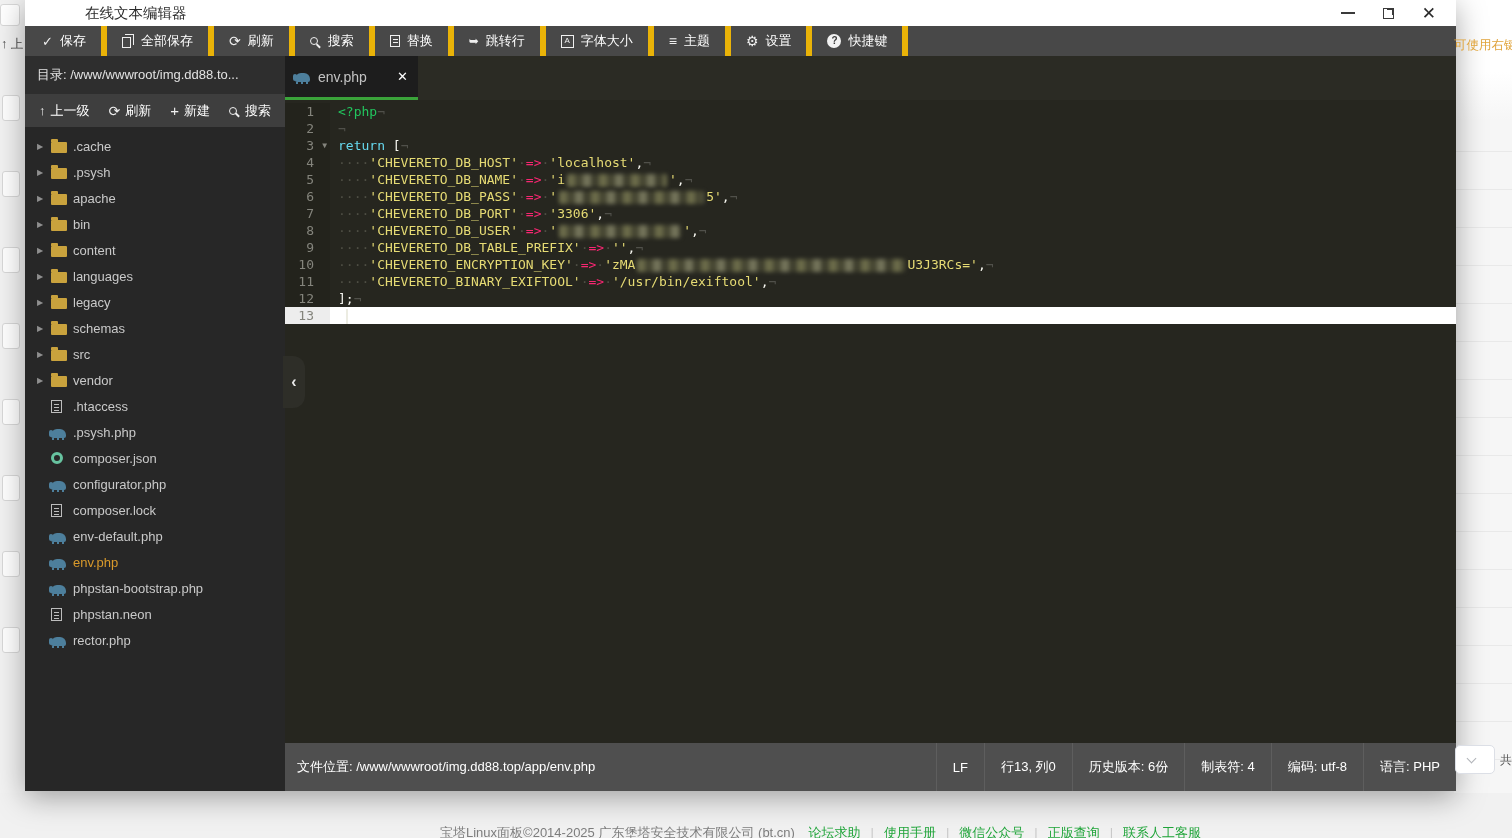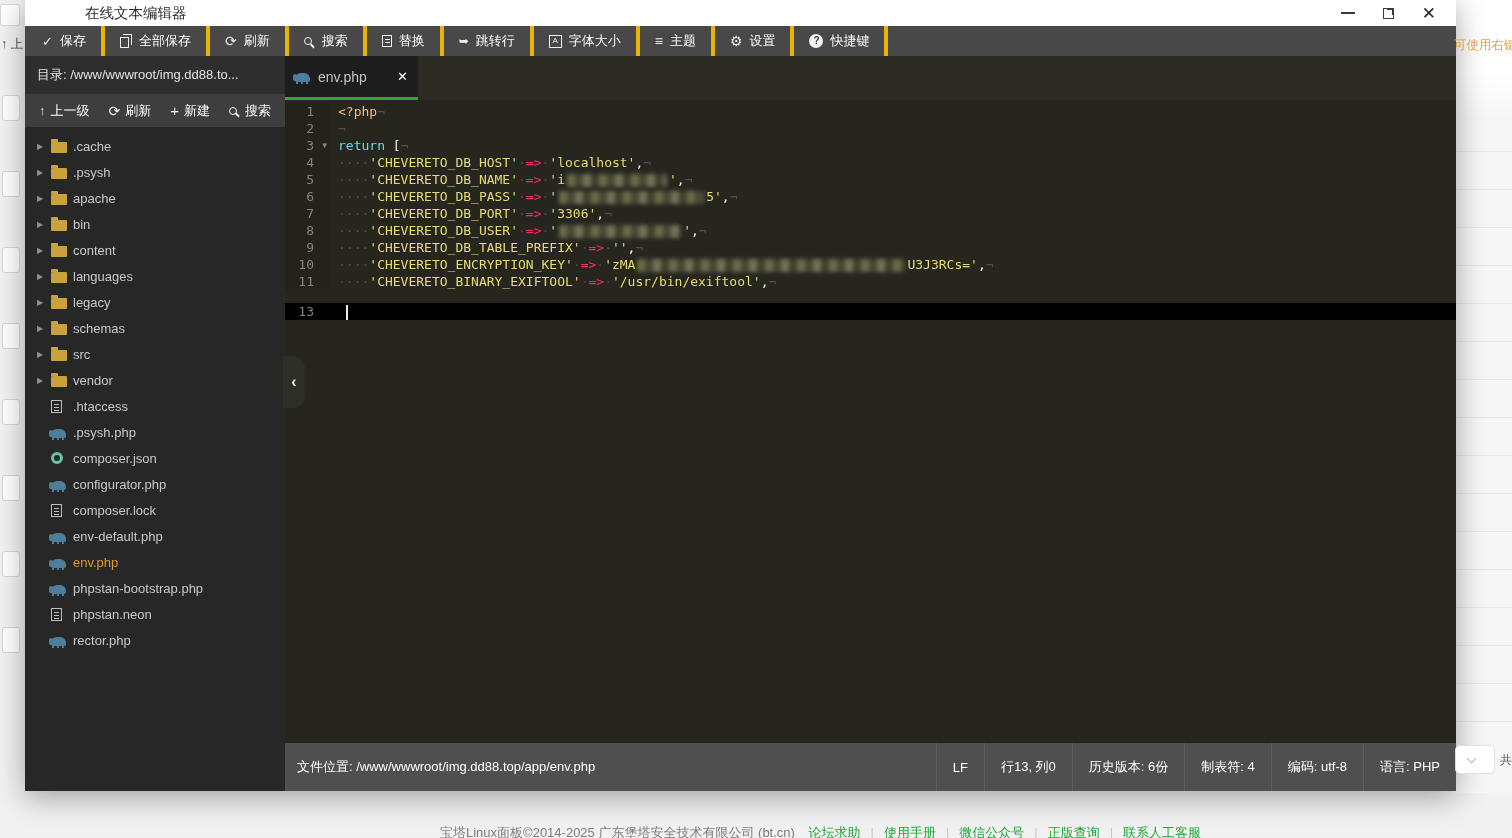--- a/index.html
+++ b/index.html
@@ -32,21 +32,21 @@
   #titlebar .title { padding-left:60px; font-size:14.5px; color:#2b2b2b; }
   #win-controls { margin-left:auto; display:flex; align-items:center; gap:28px; padding-right:20px; }
   .i-min { width:14px; height:2px; background:#3a3a3a; display:inline-block; cursor:pointer; }
   .i-max { width:11px; height:11px; border:1.5px solid #3a3a3a; display:inline-block; position:relative; cursor:pointer; }
   .i-max::after { content:""; position:absolute; right:0px; top:0px; width:5px; height:5px;
     border-top:1.5px solid #3a3a3a; border-right:1.5px solid #3a3a3a; }
   .i-close { font-size:17px; color:#2b2b2b; line-height:1; cursor:pointer; font-weight:bold;}
 
   #toolbar { height:30px; background:#484848; display:flex; align-items:stretch; flex:0 0 auto; padding-left:2px; }
   .tbtn { display:flex; align-items:center; gap:7px; padding:0 15px; color:#fff; font-size:13px;
-    border-right:4px solid #eab308; cursor:pointer; white-space:nowrap; }
+    border-right:6px solid #eab308; cursor:pointer; white-space:nowrap; }
 
   
   .ic { display:inline-flex; align-items:center; justify-content:center; color:#f0f0f0; font-size:13px; line-height:1; }
   .g-check::before { content:"✓"; }
   .g-refresh::before { content:"⟳"; font-size:14px; }
   .g-goto::before { content:"➥"; font-size:12px; }
   .g-theme::before { content:"≡"; font-size:14px; }
   .g-gear::before { content:"⚙"; font-size:14px; }
   .g-up::before { content:"↑"; }
   .g-plus::before { content:"+"; font-size:15px; }
@@ -96,25 +96,25 @@
 
   #editor-col { flex:1; display:flex; flex-direction:column; min-width:0; }
   #tabbar { height:44px; background:#2b2b24; display:flex; flex:0 0 auto; }
   #tab { width:133px; background:#1d1d1d; border-bottom:3px solid #3aa33a; display:flex;
     align-items:center; padding:0 10px; gap:8px; cursor:pointer; }
   #tab .tlbl { color:#c3c3c3; font-size:14px; flex:1; }
   #tab .tclose { color:#fff; font-size:13px; font-weight:bold; cursor:pointer; }
 
   #editor { flex:1; background:#26261f; overflow:hidden; padding-top:3px; position:relative; cursor:text; }
   .codeline { display:flex; height:17px; line-height:17px; font-family:"DejaVu Sans Mono","Liberation Mono",monospace; font-size:13px; }
-  .codeline.active { background:#000000;margin-top:13px; }
+  .codeline.active { background:#ffffff; }
   .gut { width:45px; flex:0 0 auto; text-align:right; padding-right:16px; color:#84847c; position:relative; background:rgba(0,0,0,.07);}
   .gut .fold { position:absolute; right:3px; top:0; font-size:8px; color:#84847c; }
   .cl { flex:1; white-space:pre; padding-left:8px; }
-  .s-php { color:#fdba74; } .s-kw { color:#66d9ef; } .s-pn { color:#f8f8f2; }
+  .s-php { color:#22c55e; } .s-kw { color:#66d9ef; } .s-pn { color:#f8f8f2; }
   .s-str { color:#e6db74; } .s-op { color:#f92672; } .s-ws { color:#4e4e44; } .s-eol { color:#50504a; }
   .s-blur { display:inline-block; height:13px; vertical-align:middle; border-radius:2px; margin:0 2px;
     background:repeating-linear-gradient(90deg,#6b6b4a 0 8px,#474733 8px 16px,#73735a 16px 24px,#3f3f2e 24px 32px);
     filter:blur(2px); }
   .s-cursor { display:inline-block; width:2px; height:15px; background:#ecece2; vertical-align:middle; margin-left:8px;}
 
   #statusbar { height:48px; background:#4f4f4f; display:flex; align-items:stretch; flex:0 0 auto; color:#fff; font-size:13px; }
   #status-left { display:flex; align-items:center; padding-left:12px; flex:1; white-space:nowrap; overflow:hidden;}
   #status-items { display:flex; align-items:stretch; }
   #status-items .sitem { display:flex; align-items:center; padding:0 16px; border-left:1px solid #5e5e5e; cursor:pointer; white-space:nowrap;}
@@ -428,20 +428,24 @@
             <div class="cl"><span class="s-ws">····</span><span class="s-str">'CHEVERETO_DB_TABLE_PREFIX'</span><span class="s-ws">·</span><span class="s-op">=&gt;</span><span class="s-ws">·</span><span class="s-str">''</span><span class="s-pn">,</span><span class="s-eol">¬</span></div>
           </div>
           <div class="codeline">
             <div class="gut">10</div>
             <div class="cl"><span class="s-ws">····</span><span class="s-str">'CHEVERETO_ENCRYPTION_KEY'</span><span class="s-ws">·</span><span class="s-op">=&gt;</span><span class="s-ws">·</span><span class="s-str">'zMA</span><span class="s-blur" style="width: 268px;"></span><span class="s-str">U3J3RCs='</span><span class="s-pn">,</span><span class="s-eol">¬</span></div>
           </div>
           <div class="codeline">
             <div class="gut">11</div>
             <div class="cl"><span class="s-ws">····</span><span class="s-str">'CHEVERETO_BINARY_EXIFTOOL'</span><span class="s-ws">·</span><span class="s-op">=&gt;</span><span class="s-ws">·</span><span class="s-str">'/usr/bin/exiftool'</span><span class="s-pn">,</span><span class="s-eol">¬</span></div>
           </div>
+          <div class="codeline">
+            <div class="gut">12</div>
+            <div class="cl"><span class="s-pn">];</span><span class="s-eol">¬</span></div>
+          </div>
           <div class="codeline active">
             <div class="gut">13</div>
             <div class="cl"><span class="s-cursor"></span></div>
           </div>
         </div>
       <div id="statusbar">
         <div id="status-left">文件位置: /www/wwwroot/img.dd88.top/app/env.php</div>
         <div id="status-items">
             <div class="sitem">LF</div>
             <div class="sitem">行13, 列0</div>

